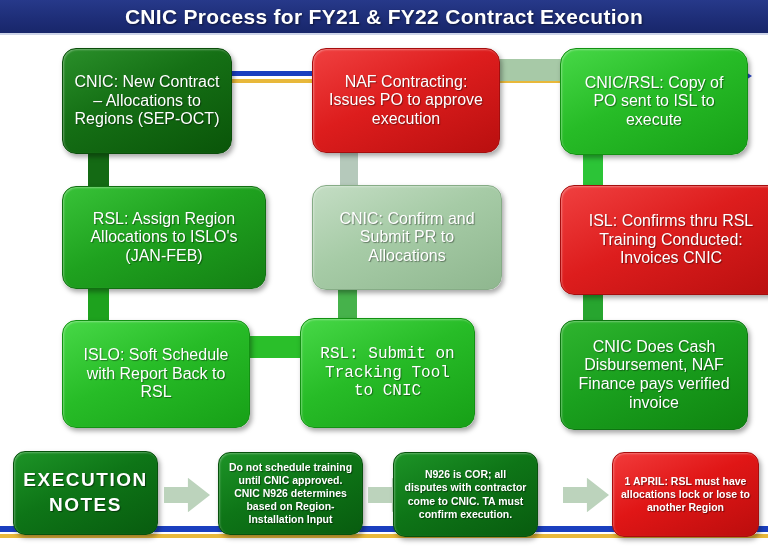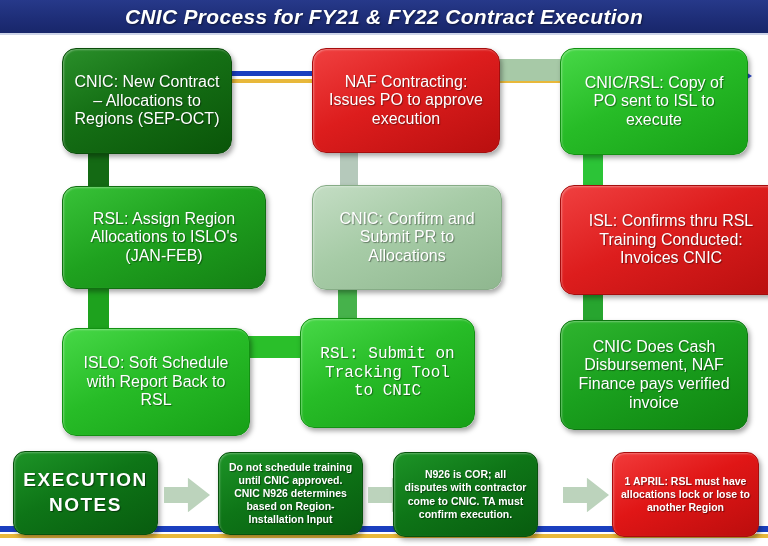--- a/index.html
+++ b/index.html
@@ -8,21 +8,21 @@
     font-family:"Liberation Sans",sans-serif;
   }
   
   .title-bar{
     position:absolute;left:0;top:0;width:768px;height:33px;
     background:linear-gradient(180deg,#27398a 0%,#1e2e78 55%,#18266a 100%);
     display:flex;align-items:center;justify-content:center;
     border-bottom:2px solid #cdd4e8;
   }
   .title-bar span{
-    color:#ffffff;font-size:21px;font-weight:bold;font-style:italic;
+    color:#ffffff;font-size:21px;font-weight:bold;
     letter-spacing:.3px;text-shadow:1px 1px 2px rgba(0,0,0,.5);white-space:nowrap;
   }
   
   .hline{position:absolute;z-index:0;}
   .blue-top   {left:62px;top:71px;width:686px;height:5px;background:#1a3fbf;border-radius:2px;}
   .gold-top   {left:62px;top:79px;width:686px;height:3.5px;background:#e8b83a;border-radius:2px;}
   .blue-bottom{left:0;top:526px;width:768px;height:6px;background:#1a3fbf;}
   .gold-bottom{left:0;top:534px;width:768px;height:4px;background:#e8b83a;}
   .arrowhead-right{
     position:absolute;left:741px;top:69px;z-index:0;width:0;height:0;
@@ -83,35 +83,35 @@
 <div class="conn" style="left:497px;top:59px;width:68px;height:22px;background:#a7c9a7;"></div>
 <div class="conn" style="left:583px;top:147px;width:20px;height:46px;background:#2cc437;"></div>
 <div class="conn" style="left:583px;top:287px;width:20px;height:41px;background:#27a52f;"></div>
 
 <div class="fbox g-dark" style="left:62px;top:48px;width:170px;height:106px;">
   <span>CNIC: New Contract – Allocations to Regions  (SEP-OCT)</span>
 </div>
 <div class="fbox red-box" style="left:312px;top:48px;width:188px;height:105px;">
   <span>NAF Contracting: Issues PO to approve execution</span>
 </div>
-<div class="fbox g-bright" style="left:560px;top:48px;width:188px;height:107px;">
+<div class="fbox g-bright" style="left:560px;top:48px;width:188px;height:107px;border-radius:16px;">
   <span>CNIC/RSL:  Copy of PO sent to ISL to execute</span>
 </div>
 
 <div class="fbox g-mid" style="left:62px;top:186px;width:204px;height:103px;justify-content:flex-end;">
   <span>RSL:  Assign Region Allocations to ISLO's (JAN-FEB)</span>
 </div>
 <div class="fbox sage-box" style="left:312px;top:185px;width:190px;height:105px;">
   <span>CNIC: Confirm and Submit PR to Allocations</span>
 </div>
 <div class="fbox red-box" style="left:560px;top:185px;width:222px;height:110px;">
   <span>ISL: Confirms thru RSL Training Conducted: Invoices CNIC</span>
 </div>
 
-<div class="fbox g-bright" style="left:62px;top:328px;width:188px;height:108px;">
+<div class="fbox g-bright" style="left:62px;top:320px;width:188px;height:108px;">
   <span>ISLO:  Soft Schedule with Report Back to RSL</span>
 </div>
 <div class="fbox g-bright" style="left:300px;top:318px;width:175px;height:110px;font-family:Liberation Mono, monospace;">
   <span>RSL: Submit on Tracking Tool to CNIC</span>
 </div>
 <div class="fbox g-deep" style="left:560px;top:320px;width:188px;height:110px;">
   <span>CNIC Does Cash Disbursement, NAF Finance pays verified invoice</span>
 </div>
 
 <div class="nbox g-note" style="left:13px;top:451px;width:145px;height:84px;">

